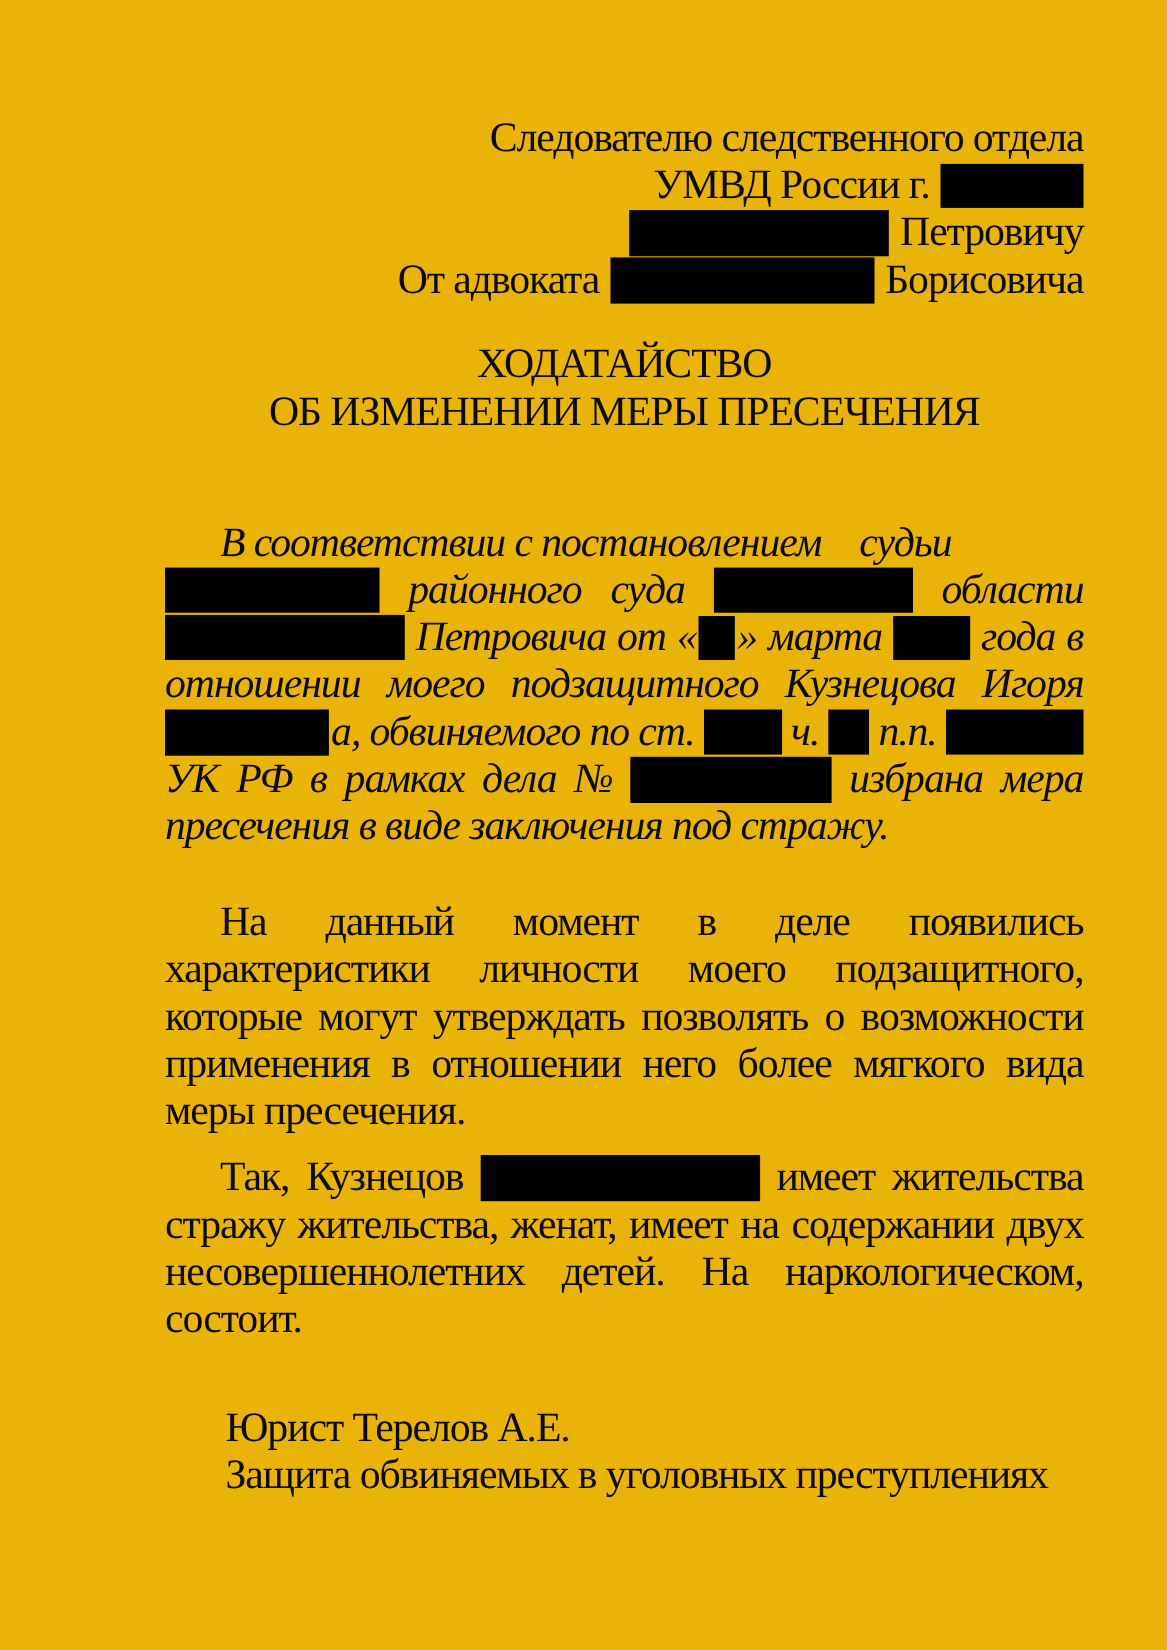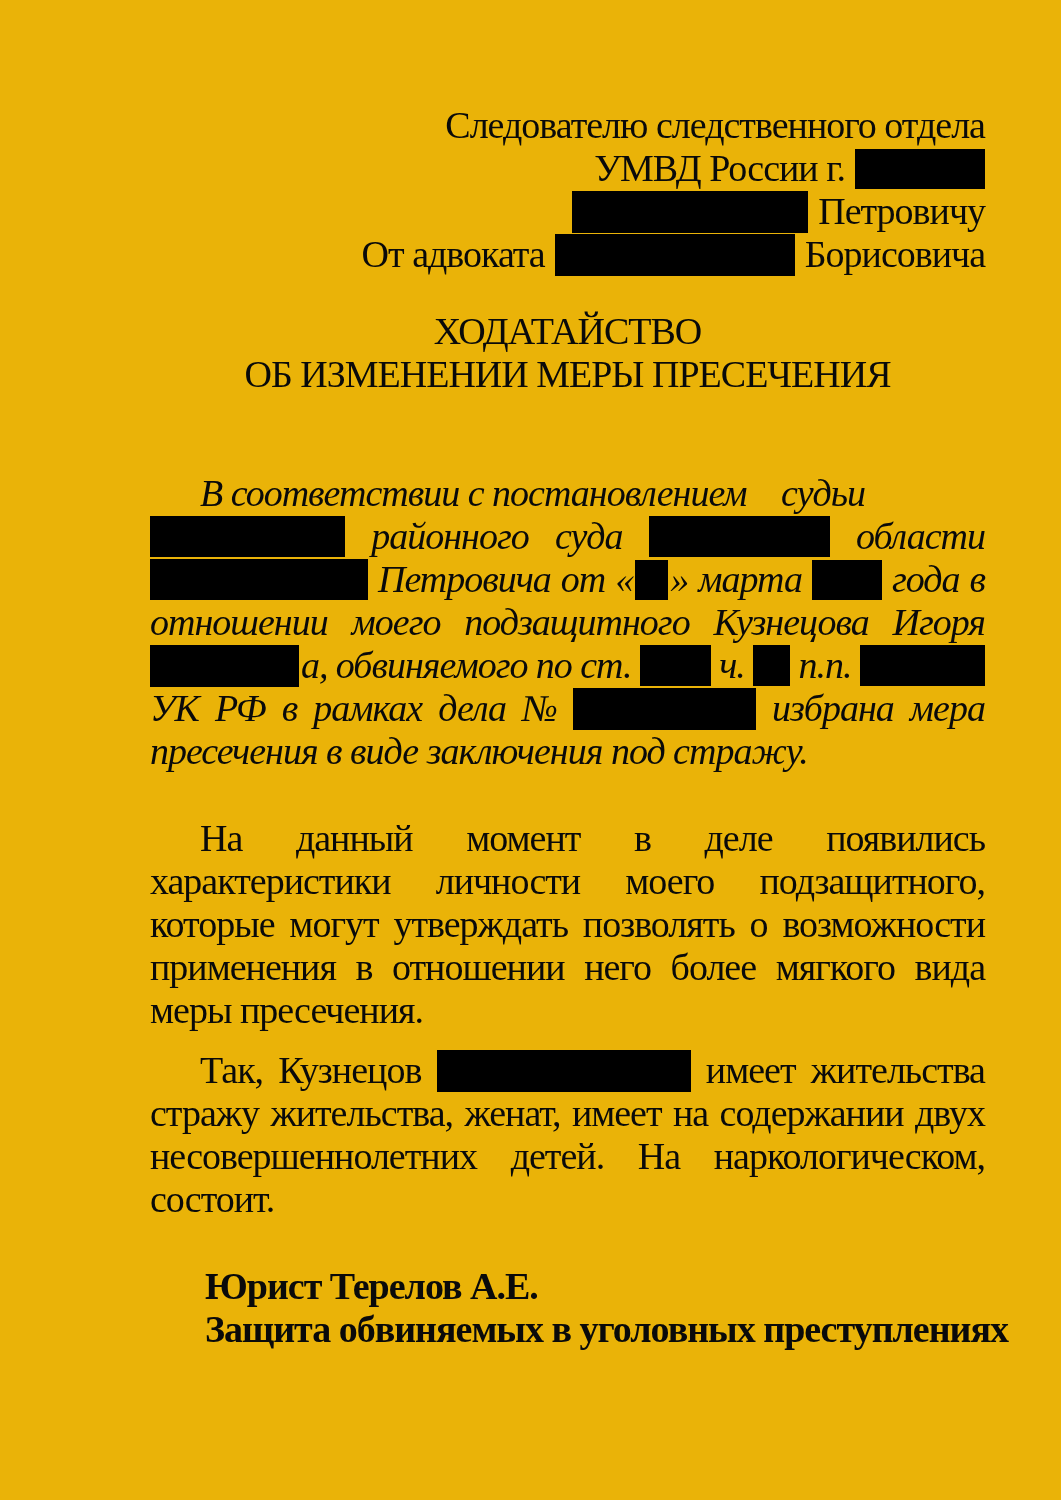--- a/index.html
+++ b/index.html
@@ -46,21 +46,21 @@
   .tok-group {
     display: inline-flex;
     align-items: center;
     gap: 2px;
   }
   .section-header    { margin-top: 0; }
   .section-title     { margin-top: 34px; }
   .section-para-1    { margin-top: 76px; font-style: italic; }
   .section-para-2    { margin-top: 44px; }
   .section-para-3    { margin-top: 17px; }
-  .section-footer    { margin-top: 44px; padding-left: 55px; font-weight: bold; }
+  .section-footer    { margin-top: 56px; padding-left: 55px; }
 </style>
 </head>
 <body>
 
 <div class="page">
   <div class="content">
     <div class="section-header">
         <div class="line right">
           <span class="word">Следователю следственного отдела</span>
         </div>

